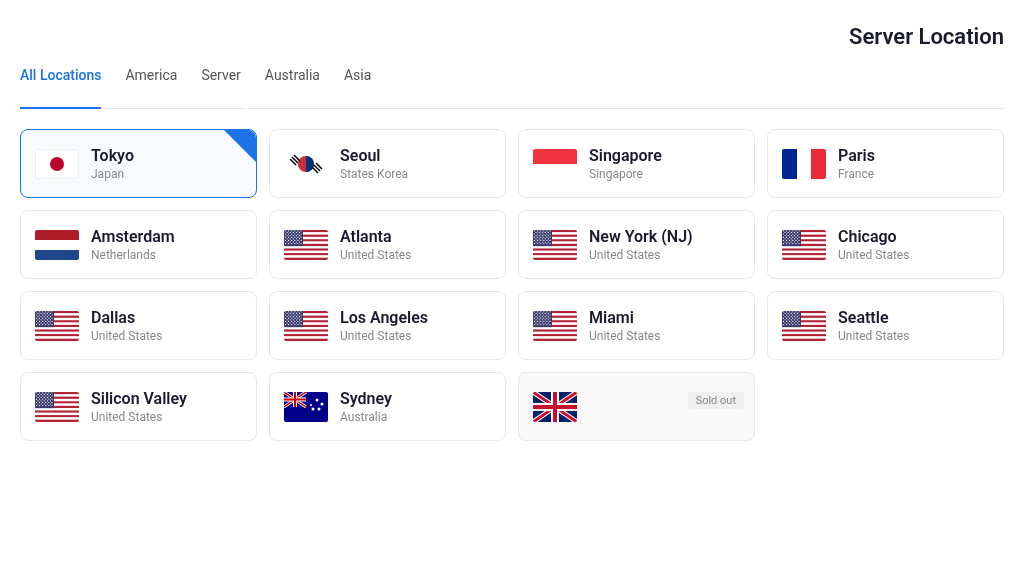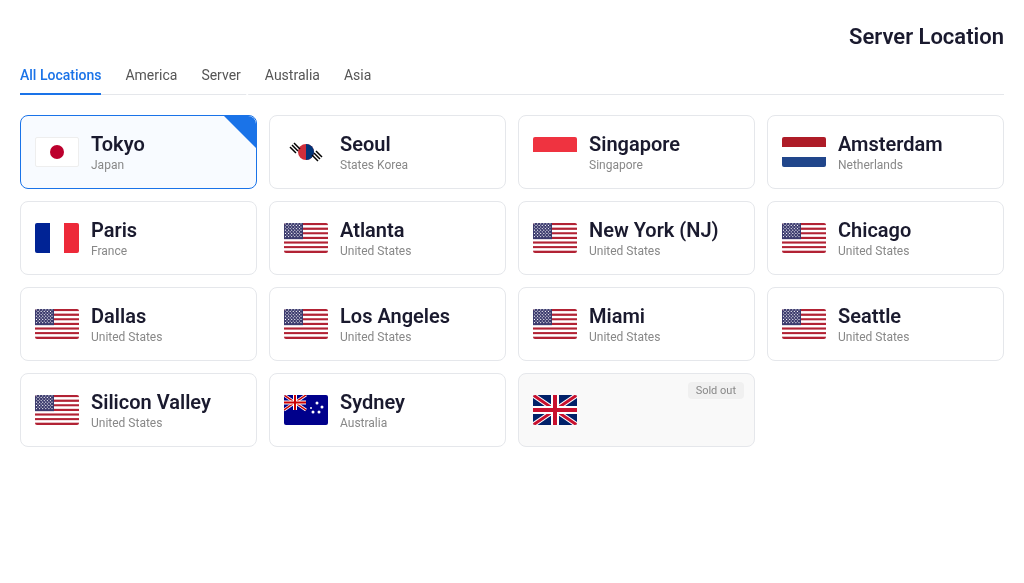--- a/index.html
+++ b/index.html
@@ -17,21 +17,21 @@
       text-align: right;
     }
     .tabs {
       display: flex;
       gap: 24px;
       border-bottom: 1px solid #e5e7eb;
       margin-bottom: 20px;
     }
     .tab {
       font-size: 14px;
-      padding-bottom: 10px;
+      padding-bottom: 24px;
       cursor: pointer;
       color: #555;
       border-bottom: 2px solid transparent;
       margin-bottom: -1px;
     }
     .tab.active {
       color: #1a73e8;
       border-bottom: 2px solid #1a73e8;
       font-weight: 500;
     }
@@ -83,32 +83,32 @@
     .flag {
       width: 44px;
       height: 30px;
       flex-shrink: 0;
       border-radius: 2px;
       overflow: hidden;
       display: flex;
       flex-direction: column;
     }
     .location-info .city {
-      font-size: 20px;
+      font-size: 16px;
       font-weight: 600;
       color: #1a1a2e;
     }
     .location-info .country {
       font-size: 12px;
       color: #888;
       margin-top: 2px;
     }
     .sold-out-badge {
       position: absolute;
-      top: 8px;
+      top: 19px;
       right: 10px;
       background: #f0f0f0;
       color: #888;
       font-size: 11px;
       padding: 2px 8px;
       border-radius: 4px;
     }
   </style>
 </head>
 <body>
@@ -157,39 +157,39 @@
       <div class="flag">
         <div style="background:#EF3340;height:50%"></div>
         <div style="background:#fff;height:50%"></div>
       </div>
       <div class="location-info">
         <div class="city">Singapore</div>
         <div class="country">Singapore</div>
       </div>
     </div>
     <div class="card">
+      <div class="flag" style="display: flex; flex-direction: row;">
+        <div style="background:#002395;flex:1"></div>
+        <div style="background:#fff;flex:1"></div>
+        <div style="background:#ED2939;flex:1"></div>
+      </div>
+      <div class="location-info">
+        <div class="city">Paris</div>
+        <div class="country">France</div>
+      </div>
+    </div>
+    <div class="card">
       <div class="flag" style="display: flex; flex-direction: column;">
         <div style="background:#AE1C28;flex:1"></div>
         <div style="background:#fff;flex:1"></div>
         <div style="background:#21468B;flex:1"></div>
       </div>
       <div class="location-info">
         <div class="city">Amsterdam</div>
         <div class="country">Netherlands</div>
-      </div>
-    </div>
-    <div class="card">
-      <div class="flag" style="display: flex; flex-direction: row;">
-        <div style="background:#002395;flex:1"></div>
-        <div style="background:#fff;flex:1"></div>
-        <div style="background:#ED2939;flex:1"></div>
-      </div>
-      <div class="location-info">
-        <div class="city">Paris</div>
-        <div class="country">France</div>
       </div>
     </div>
     <div class="card">
       <div class="flag" style="padding: 0px;">
         <svg width="44" height="30" viewBox="0 0 44 30" xmlns="http://www.w3.org/2000/svg">
           <rect width="44" height="30" fill="#fff"></rect>
           <rect x="0" y="0" width="44" height="2.3076923076923075" fill="#B22234"></rect>
           <rect x="0" y="2.3076923076923075" width="44" height="2.3076923076923075" fill="#fff"></rect>
           <rect x="0" y="4.615384615384615" width="44" height="2.3076923076923075" fill="#B22234"></rect>
           <rect x="0" y="6.923076923076923" width="44" height="2.3076923076923075" fill="#fff"></rect>

